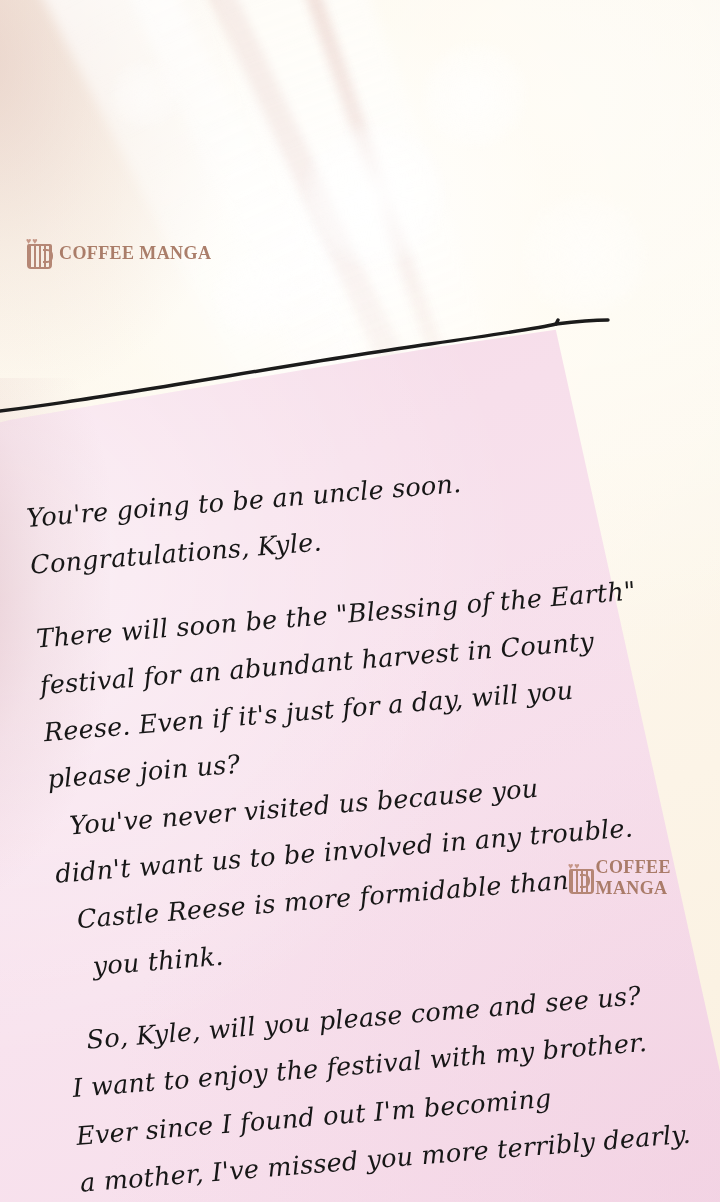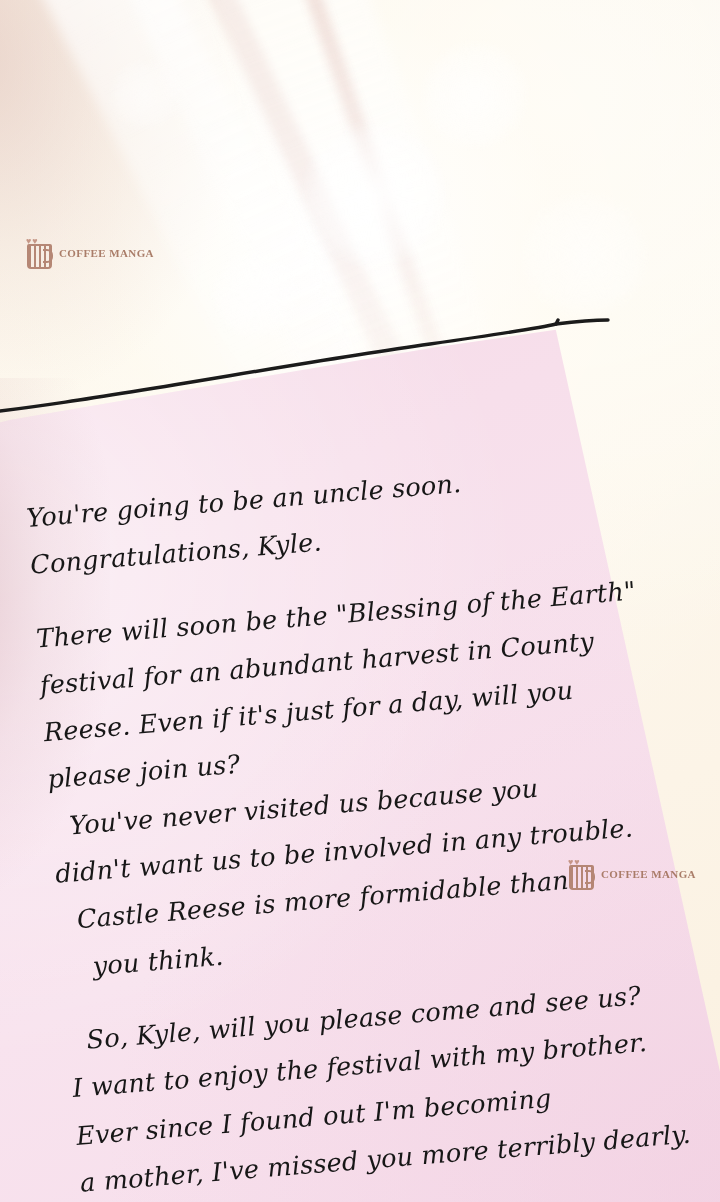--- a/index.html
+++ b/index.html
@@ -160,21 +160,21 @@
     position: absolute;
     bottom: 7px; right: 1px;
     width: 8px; height: 10px;
     border: 2.2px solid #b07f6c;
     border-left: none;
     border-radius: 0 6px 6px 0;
   }
   .wm-text {
     font-family: "Liberation Serif", serif;
     font-weight: 700;
-    font-size: 11px;
+    font-size: 18px;
     color: #a4745f;
     letter-spacing: 0.4px;
   }
   .wm-top { left: 24px; top: 236px; }
   .wm-mid { left: 566px; top: 857px; }
 </style>
 </head>
 <body>
 
 <div class="page">

